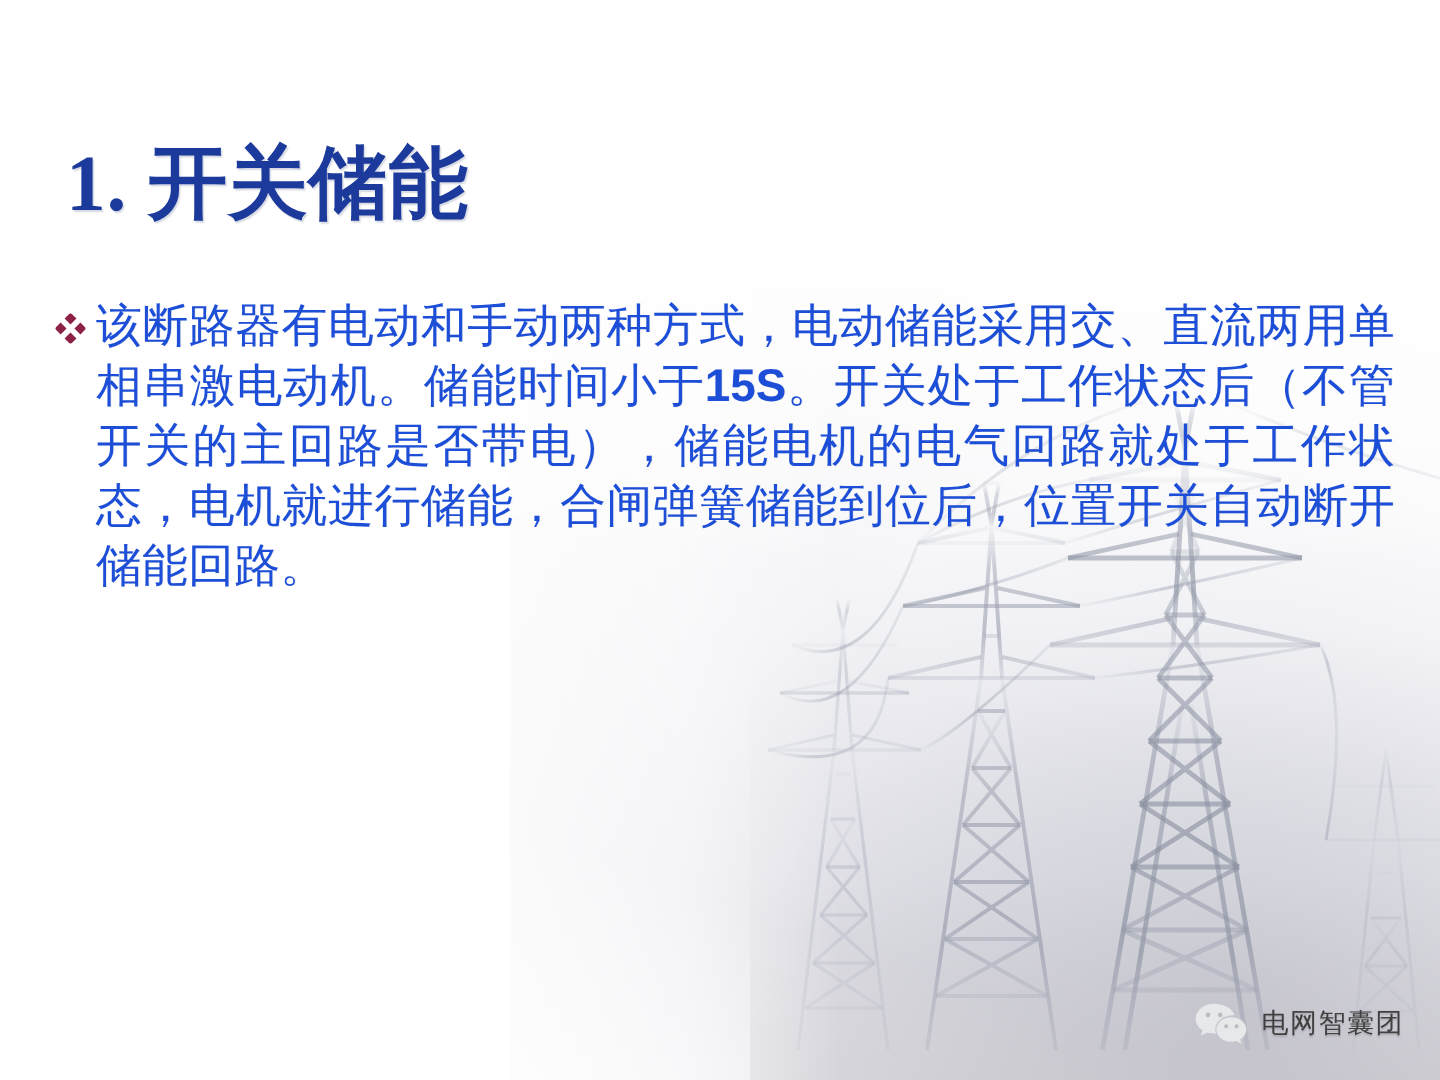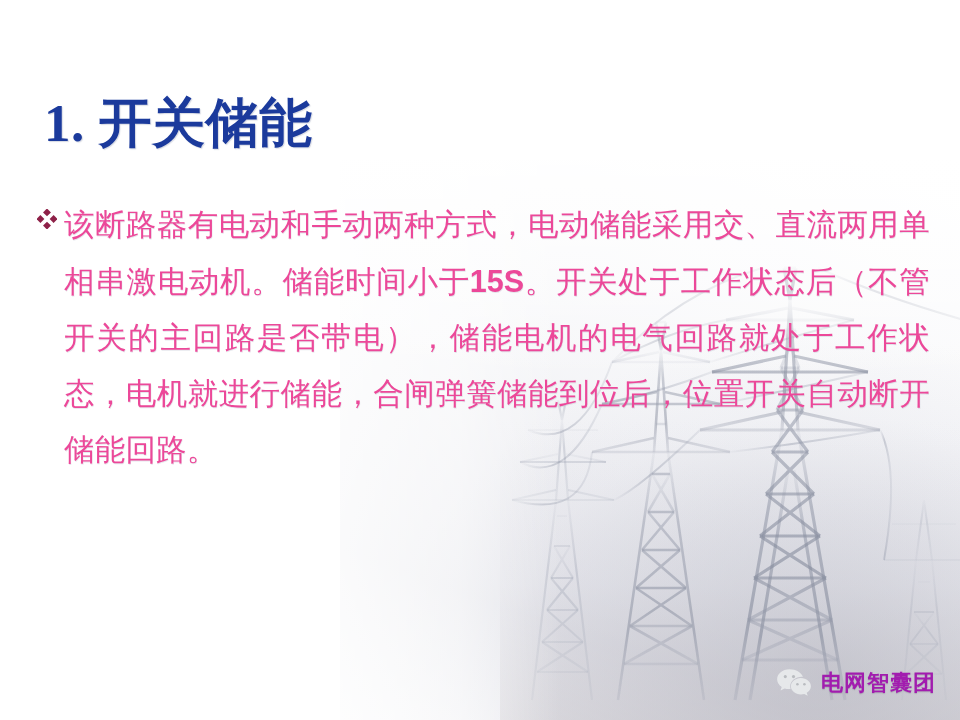--- a/index.html
+++ b/index.html
@@ -118,22 +118,22 @@
   .bullet-mark .diamonds {
     position: absolute;
     left: 3px;
     top: 12px;
     width: 20px;
     height: 20px;
   }
   .bullet-text {
     flex: 1 1 auto;
     font-size: 30.5px;
-    line-height: 56px;
-    color: #ec4899;
+    line-height: 40px;
+    color: #1d4ed8;
     letter-spacing: 0.2px;
     text-shadow: 0.5px 0.5px 0.5px rgba(140,150,175,0.22);
     text-align: justify;
     text-justify: inter-ideograph;
   }
   .bullet-text .emph {
     font-family: "Liberation Sans", "DejaVu Sans", sans-serif;
     font-weight: 700;
     letter-spacing: 0;
   }
@@ -143,26 +143,25 @@
     position: absolute;
     right: 24px;
     bottom: 22px;
     display: flex;
     align-items: center;
     gap: 9px;
     pointer-events: none;
   }
   .watermark .wm-label {
     font-family: "DejaVu Sans", "Liberation Sans", sans-serif;
-    font-size: 22px;
+    font-size: 18px;
     line-height: 1;
-    color: #a21caf;
+    color: #404040;
     text-shadow: 0 1px 1px rgba(120,120,130,0.35);
     letter-spacing: 1px;
-    font-weight: bold;
   }
 </style>
 </head>
 <body>
 
 <div class="slide">
 
   <div class="bg-photo">
     <div class="bg-sky"></div>
     <div class="bg-haze"></div>

